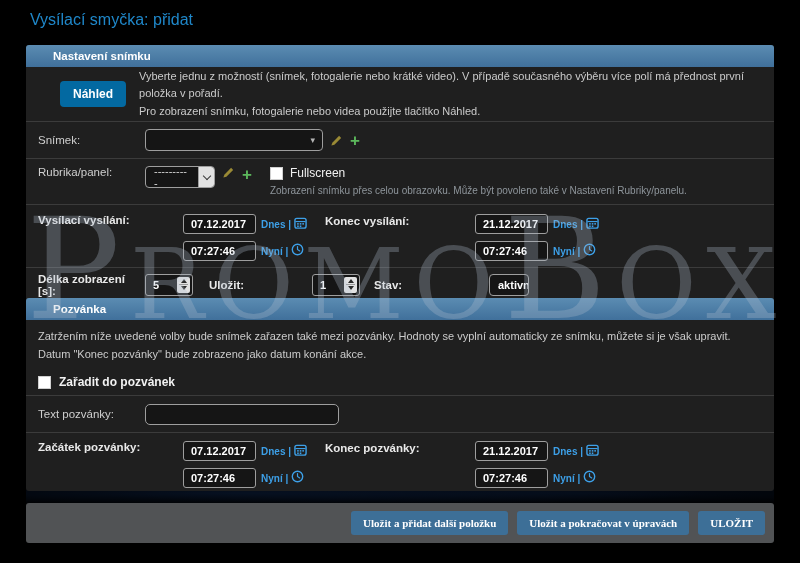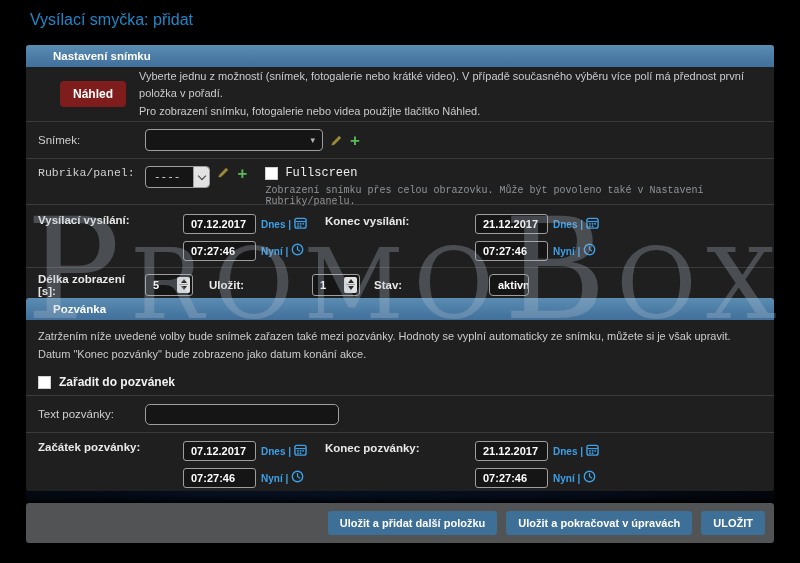--- a/index.html
+++ b/index.html
@@ -24,21 +24,21 @@
     border-radius:3px 3px 0 0;}
 
   .row{display:flex;align-items:center;padding:0 12px;border-bottom:1px solid #3b3b3b;box-sizing:border-box;}
   .row.last{border-bottom:none;}
 
   .lbl{width:107px;flex:none;color:#cfcfcf;font-size:11.5px;}
   .lbl.bold{font-weight:bold;color:#e9e9e9;}
 
   
   .row-intro{height:55px;}
-  .btn-preview{margin-left:22px;margin-right:13px;flex:none;background:#7f1d1d;color:#fff;
+  .btn-preview{margin-left:22px;margin-right:13px;flex:none;background:#0369a1;color:#fff;
     border:none;border-radius:4px;font-weight:bold;font-size:12px;padding:6px 13px;cursor:pointer;
     font-family:inherit;}
   .intro-text{color:#cbcbcb;font-size:11px;line-height:1.6;}
 
   
   .combo{width:178px;height:22px;background:#151515;border:1px solid #9e9e9e;border-radius:4px;
     display:flex;align-items:center;justify-content:flex-end;padding-right:7px;box-sizing:border-box;}
   .combo-arrow{color:#b5b5b5;font-size:9px;line-height:1;}
 
   
@@ -47,21 +47,21 @@
   .sel-text{display:flex;align-items:center;padding:0 8px;color:#fff;font-weight:bold;font-size:11px;flex:1;}
   .sel-btn{width:15px;flex:none;background:#e2e2e2;display:flex;align-items:center;justify-content:center;
     border-left:1px solid #9e9e9e;}
   .chev{width:5px;height:5px;border-right:1.6px solid #3a3a3a;border-bottom:1.6px solid #3a3a3a;
     transform:rotate(45deg);margin-top:-3px;}
 
   .icon-btn{margin-left:7px;display:inline-flex;align-items:center;cursor:pointer;}
   .plus{color:#5cb85c;font-weight:bold;font-size:17px;line-height:1;margin-left:7px;cursor:pointer;}
 
   
-  .row-rubrika{height:46px;align-items:flex-start;padding-top:7px;font-family:Liberation Mono, monospace;}
+  .row-rubrika{height:46px;align-items:flex-start;padding-top:7px;}
   .rub-sel{width:70px;}
   .rub-sel .sel-text{color:#d8d8d8;font-weight:normal;}
   .fs-col{margin-left:18px;display:flex;flex-direction:column;}
   .fs-line{display:flex;align-items:center;gap:7px;}
   .fs-label{color:#f0f0f0;font-size:12px;}
   .fs-help{color:#8e959b;font-size:10px;margin-top:5px;}
 
   .cb{width:11px;height:11px;background:#fff;border:1px solid #cfcfcf;flex:none;cursor:pointer;}
 
   
@@ -97,21 +97,21 @@
   .row-text{height:37px;}
   .text-input{width:180px;height:19px;background:#151515;border:1px solid #9e9e9e;border-radius:5px;
     color:#fff;font-size:11px;padding:0 6px;font-family:inherit;}
   .row-dt2{height:58px;align-items:flex-start;padding-top:8px;border-bottom:none;}
 
   
   #footer-bar{position:absolute;left:26px;top:503px;width:748px;height:40px;background:#515355;
     border-radius:3px;display:flex;align-items:center;justify-content:flex-end;gap:9px;
     padding-right:9px;box-sizing:border-box;z-index:1;}
   .btn-save{background:#3d6f97;color:#fff;border:none;border-radius:3px;font-weight:bold;
-    font-size:11px;padding:6px 12px;cursor:pointer;font-family:Liberation Sans, sans-serif;}
+    font-size:11px;padding:6px 12px;cursor:pointer;font-family:Liberation Serif, serif;}
 
   
   #watermark{position:absolute;left:26px;top:200px;width:750px;height:150px;z-index:20;
     display:flex;justify-content:space-between;align-items:flex-start;
     font-family:"DejaVu Serif","Liberation Serif",serif;font-variant:small-caps;
     font-size:140px;line-height:1;color:rgba(175,190,205,0.30);pointer-events:none;}
 </style>
 </head>
 <body>
 

